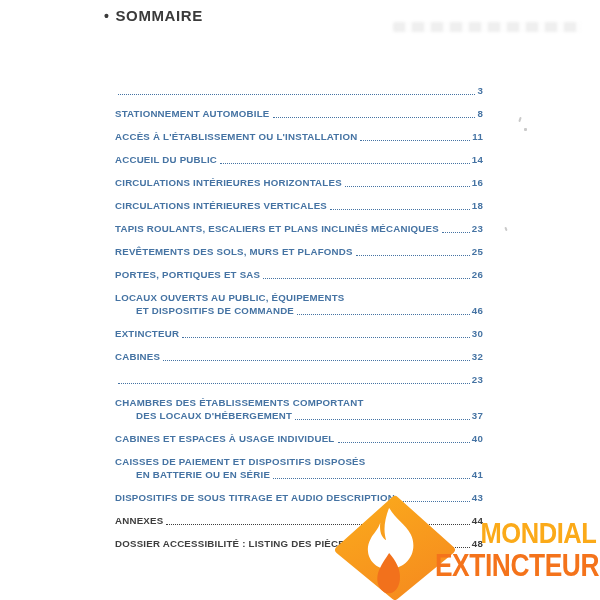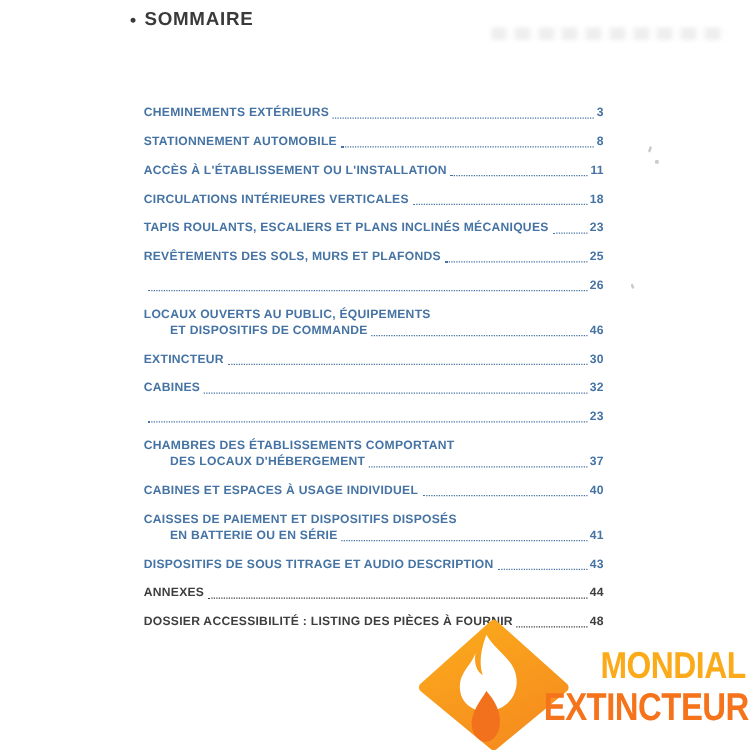--- a/index.html
+++ b/index.html
@@ -65,50 +65,60 @@
 <div class="speck s2"></div>
 <div class="speck s3"></div>
 
 <div class="doc-title">
   <span class="bullet">•</span>
   <span>SOMMAIRE</span>
 </div>
 
 <div class="toc" id="toc">
     <div class="row">
-      <span class="lbl">CHEMINEMENTS EXTÉRIEURS</span>
       <span class="dots"></span>
       <span class="pg">3</span>
     </div>
     <div class="row">
       <span class="lbl">STATIONNEMENT AUTOMOBILE</span>
       <span class="dots"></span>
       <span class="pg">8</span>
     </div>
     <div class="row">
       <span class="lbl">ACCÈS À L'ÉTABLISSEMENT OU L'INSTALLATION</span>
       <span class="dots"></span>
       <span class="pg">11</span>
     </div>
     <div class="row">
+      <span class="lbl">ACCUEIL DU PUBLIC</span>
+      <span class="dots"></span>
+      <span class="pg">14</span>
+    </div>
+    <div class="row">
+      <span class="lbl">CIRCULATIONS INTÉRIEURES HORIZONTALES</span>
+      <span class="dots"></span>
+      <span class="pg">16</span>
+    </div>
+    <div class="row">
       <span class="lbl">CIRCULATIONS INTÉRIEURES VERTICALES</span>
       <span class="dots"></span>
       <span class="pg">18</span>
     </div>
     <div class="row">
       <span class="lbl">TAPIS ROULANTS, ESCALIERS ET PLANS INCLINÉS MÉCANIQUES</span>
       <span class="dots"></span>
       <span class="pg">23</span>
     </div>
     <div class="row">
       <span class="lbl">REVÊTEMENTS DES SOLS, MURS ET PLAFONDS</span>
       <span class="dots"></span>
       <span class="pg">25</span>
     </div>
     <div class="row">
+      <span class="lbl">PORTES, PORTIQUES ET SAS</span>
       <span class="dots"></span>
       <span class="pg">26</span>
     </div>
     <div class="row2">
       <div class="line1"><span class="lbl">LOCAUX OUVERTS AU PUBLIC, ÉQUIPEMENTS</span></div>
       <div class="line2">
         <span class="lbl">ET DISPOSITIFS DE COMMANDE</span>
         <span class="dots"></span>
         <span class="pg">46</span>
       </div>

